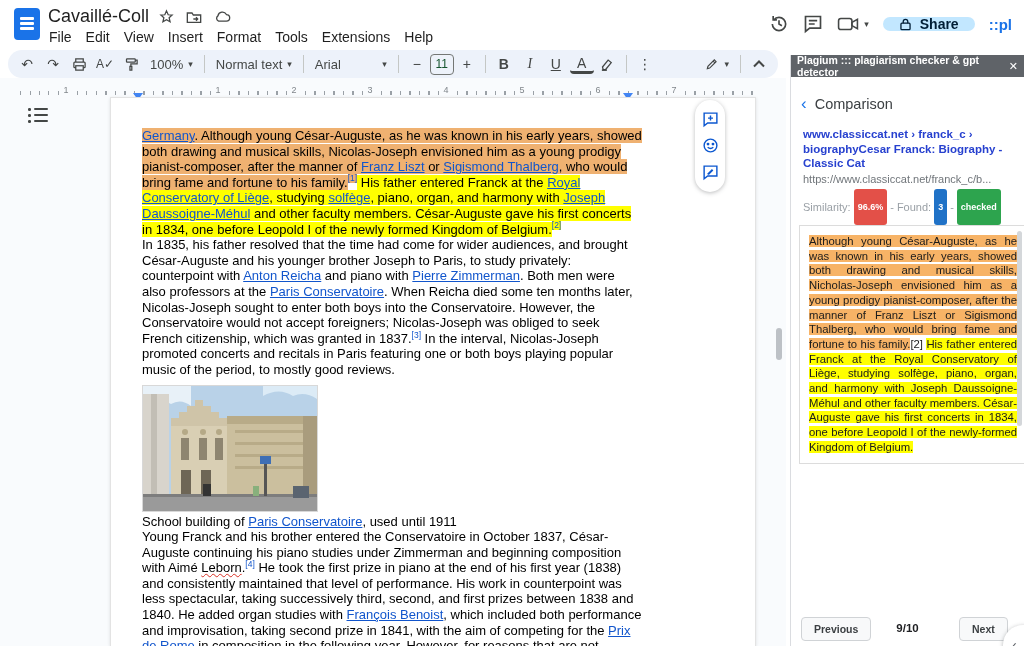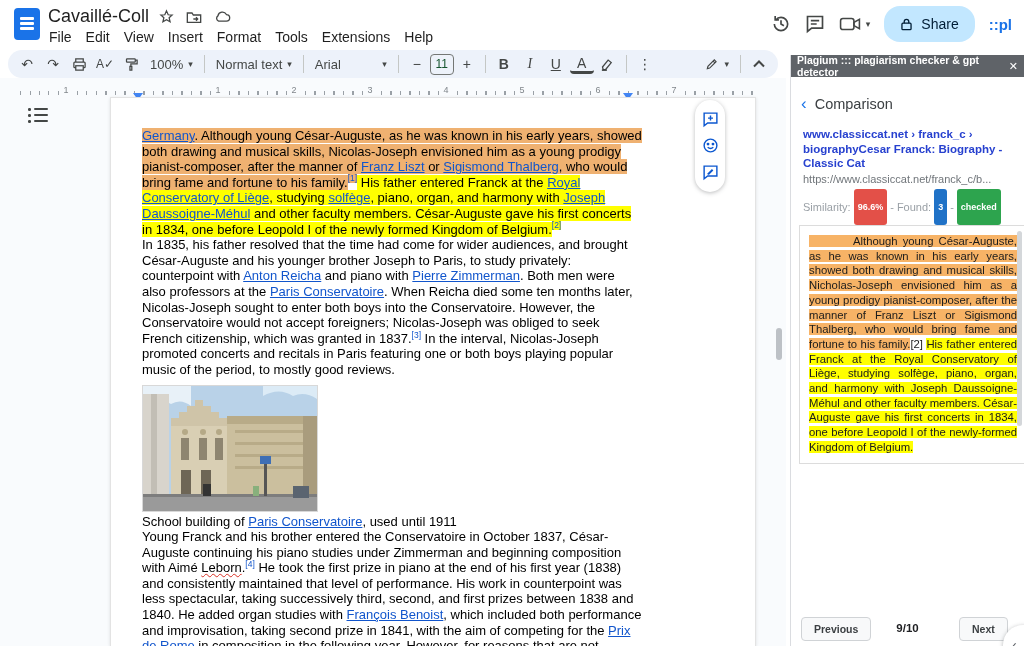--- a/index.html
+++ b/index.html
@@ -11,21 +11,21 @@
   .docsicon{position:absolute;left:14px;top:8px;width:26px;height:32px;background:#1a73e8;border-radius:4px;}
   .docsicon:before{content:"";position:absolute;left:6px;top:9px;width:14px;height:2.5px;background:#fff;
        box-shadow:0 5px 0 #fff,0 10px 0 #fff;border-radius:1px;}
   .titlerow{position:absolute;left:48px;top:6px;display:flex;align-items:center;gap:10px;}
   .doctitle{font-size:18px;color:#1f1f1f;}
   .titleicons{display:flex;align-items:center;gap:12px;color:#444746;}
   .menurow{position:absolute;left:42px;top:27px;display:flex;}
   .menurow span{font-size:14px;color:#1f1f1f;padding:2px 7px;border-radius:4px;cursor:default;}
   .hdr-right{position:absolute;right:8px;top:8px;display:flex;align-items:center;gap:14px;height:32px;}
   .sharebtn{display:flex;align-items:center;gap:8px;background:#c2e7ff;border-radius:16px;
-       height:36px;padding:0 16px;color:#001d35;font-size:14px;font-weight:normal;}
+       height:14px;padding:0 16px;color:#001d35;font-size:14px;font-weight:bold;}
   .avatar{font-size:15px;font-weight:bold;color:#1a73e8;letter-spacing:0;padding-right:4px;}
   .caret{font-size:9px;color:#444746;}
   
   .toolbar{position:absolute;left:8px;top:50px;width:770px;height:28px;background:#edf2fa;
        border-radius:20px;display:flex;align-items:center;padding:0 6px;box-sizing:border-box;}
   .tbi{min-width:24px;height:24px;display:flex;align-items:center;justify-content:center;
        font-size:14px;color:#444746;border-radius:4px;margin:0 1px;}
   .tbsep{width:1px;height:18px;background:#c4c7c5;margin:0 5px;}
   .tbdd{display:flex;align-items:center;gap:5px;padding:0 6px;font-size:13px;color:#444746;}
   .sizebox{width:22px;height:19px;border:1px solid #747775;border-radius:4px;font-size:12px;
@@ -69,21 +69,21 @@
   .srcblock{position:absolute;left:12px;top:72px;width:205px;}
   .srclink{font-size:11.5px;font-weight:bold;color:#2741cf;line-height:14.5px;}
   .srcurl{font-size:11px;color:#70757a;margin-top:2px;}
   .simrow{font-size:11px;color:#9aa0a6;margin-top:4px;display:flex;align-items:center;gap:3px;flex-wrap:wrap;}
   .badge{color:#fff;font-size:9px;font-weight:bold;border-radius:3px;padding:13px 4px;}
   .badge.red{background:#e35048;}
   .badge.blue{background:#2072c7;}
   .badge.green{background:#2da44e;}
   .cmpbox{position:absolute;left:8px;top:170px;width:208px;border:1px solid #dcdcdc;background:#fff;
        padding:8px 9px;font-size:11.3px;line-height:14.7px;text-align:justify;color:#1b1b1b;}
-  .cmpbox .o{background:#f7b366;padding-left:44px;}
+  .cmpbox .o{background:#f7b366;}
   .cmpbox .y{background:#ffff00;}
   .sbscroll{position:absolute;right:2px;top:176px;width:5px;height:195px;background:#d4d7da;border-radius:3px;}
   .pgrow{position:absolute;left:0;top:556px;width:100%;height:34px;}
   .pgbtn{position:absolute;top:6px;background:#f8f9fa;border:1px solid #d0d3d6;border-radius:4px;
        font-size:10.5px;font-weight:bold;color:#3c4043;padding:5px 12px;font-family:"Liberation Sans",sans-serif;}
   .pgbtn.prev{left:10px;}
   .pgbtn.next{left:168px;}
   .pgcount{position:absolute;left:50%;top:11px;transform:translateX(-50%);font-size:11.5px;color:#202124;font-weight:bold;}
   .collapsecircle{position:absolute;left:212px;top:570px;width:40px;height:40px;border-radius:50%;
        background:#fff;box-shadow:0 1px 4px rgba(60,64,67,.4);color:#5f6368;font-size:14px;

